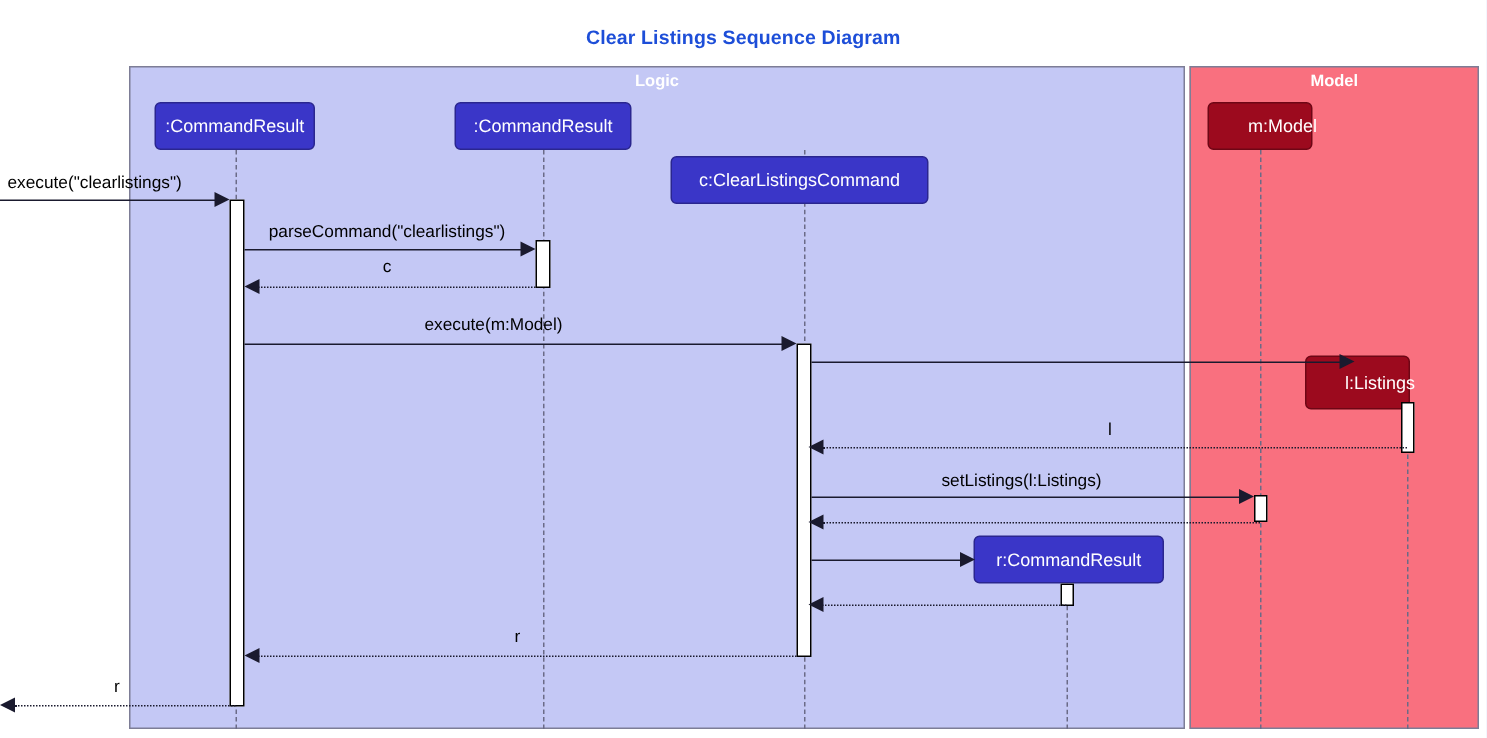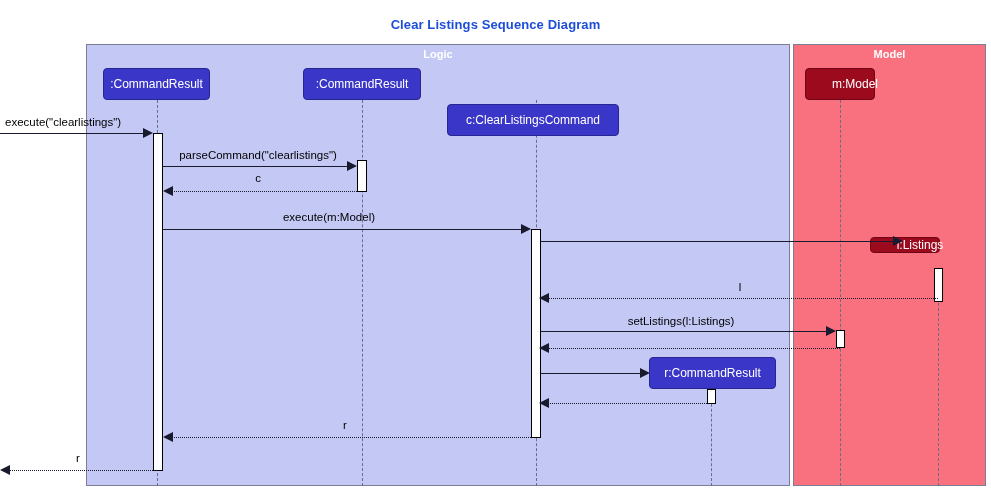--- a/index.html
+++ b/index.html
@@ -153,21 +153,21 @@
   </div>
 
   <div class="participant p-blue" style="left:447px; top:68px; width:172px; height:32px;margin-top:36px;">
     <span>c:ClearListingsCommand</span>
   </div>
 
   <div class="participant p-red" style="left:805px; top:68px; width:70px; height:32px;">
     <span>m:Model</span>
   </div>
 
-  <div class="participant p-red" style="left:870px; top:237px; width:70px; height:16px;">
+  <div class="participant p-red" style="left:870px; top:237px; width:70px; height:36px;">
     <span>l:Listings</span>
   </div>
 
   <div class="participant p-blue" style="left:649px; top:357px; width:127px; height:32px;align-items:center;">
     <span>r:CommandResult</span>
   </div>
 
   <div class="activation" style="left:153px; top:133px; width:10px; height:338px;"></div>
 
   <div class="activation" style="left:357px; top:160px; width:10px; height:32px;"></div>

